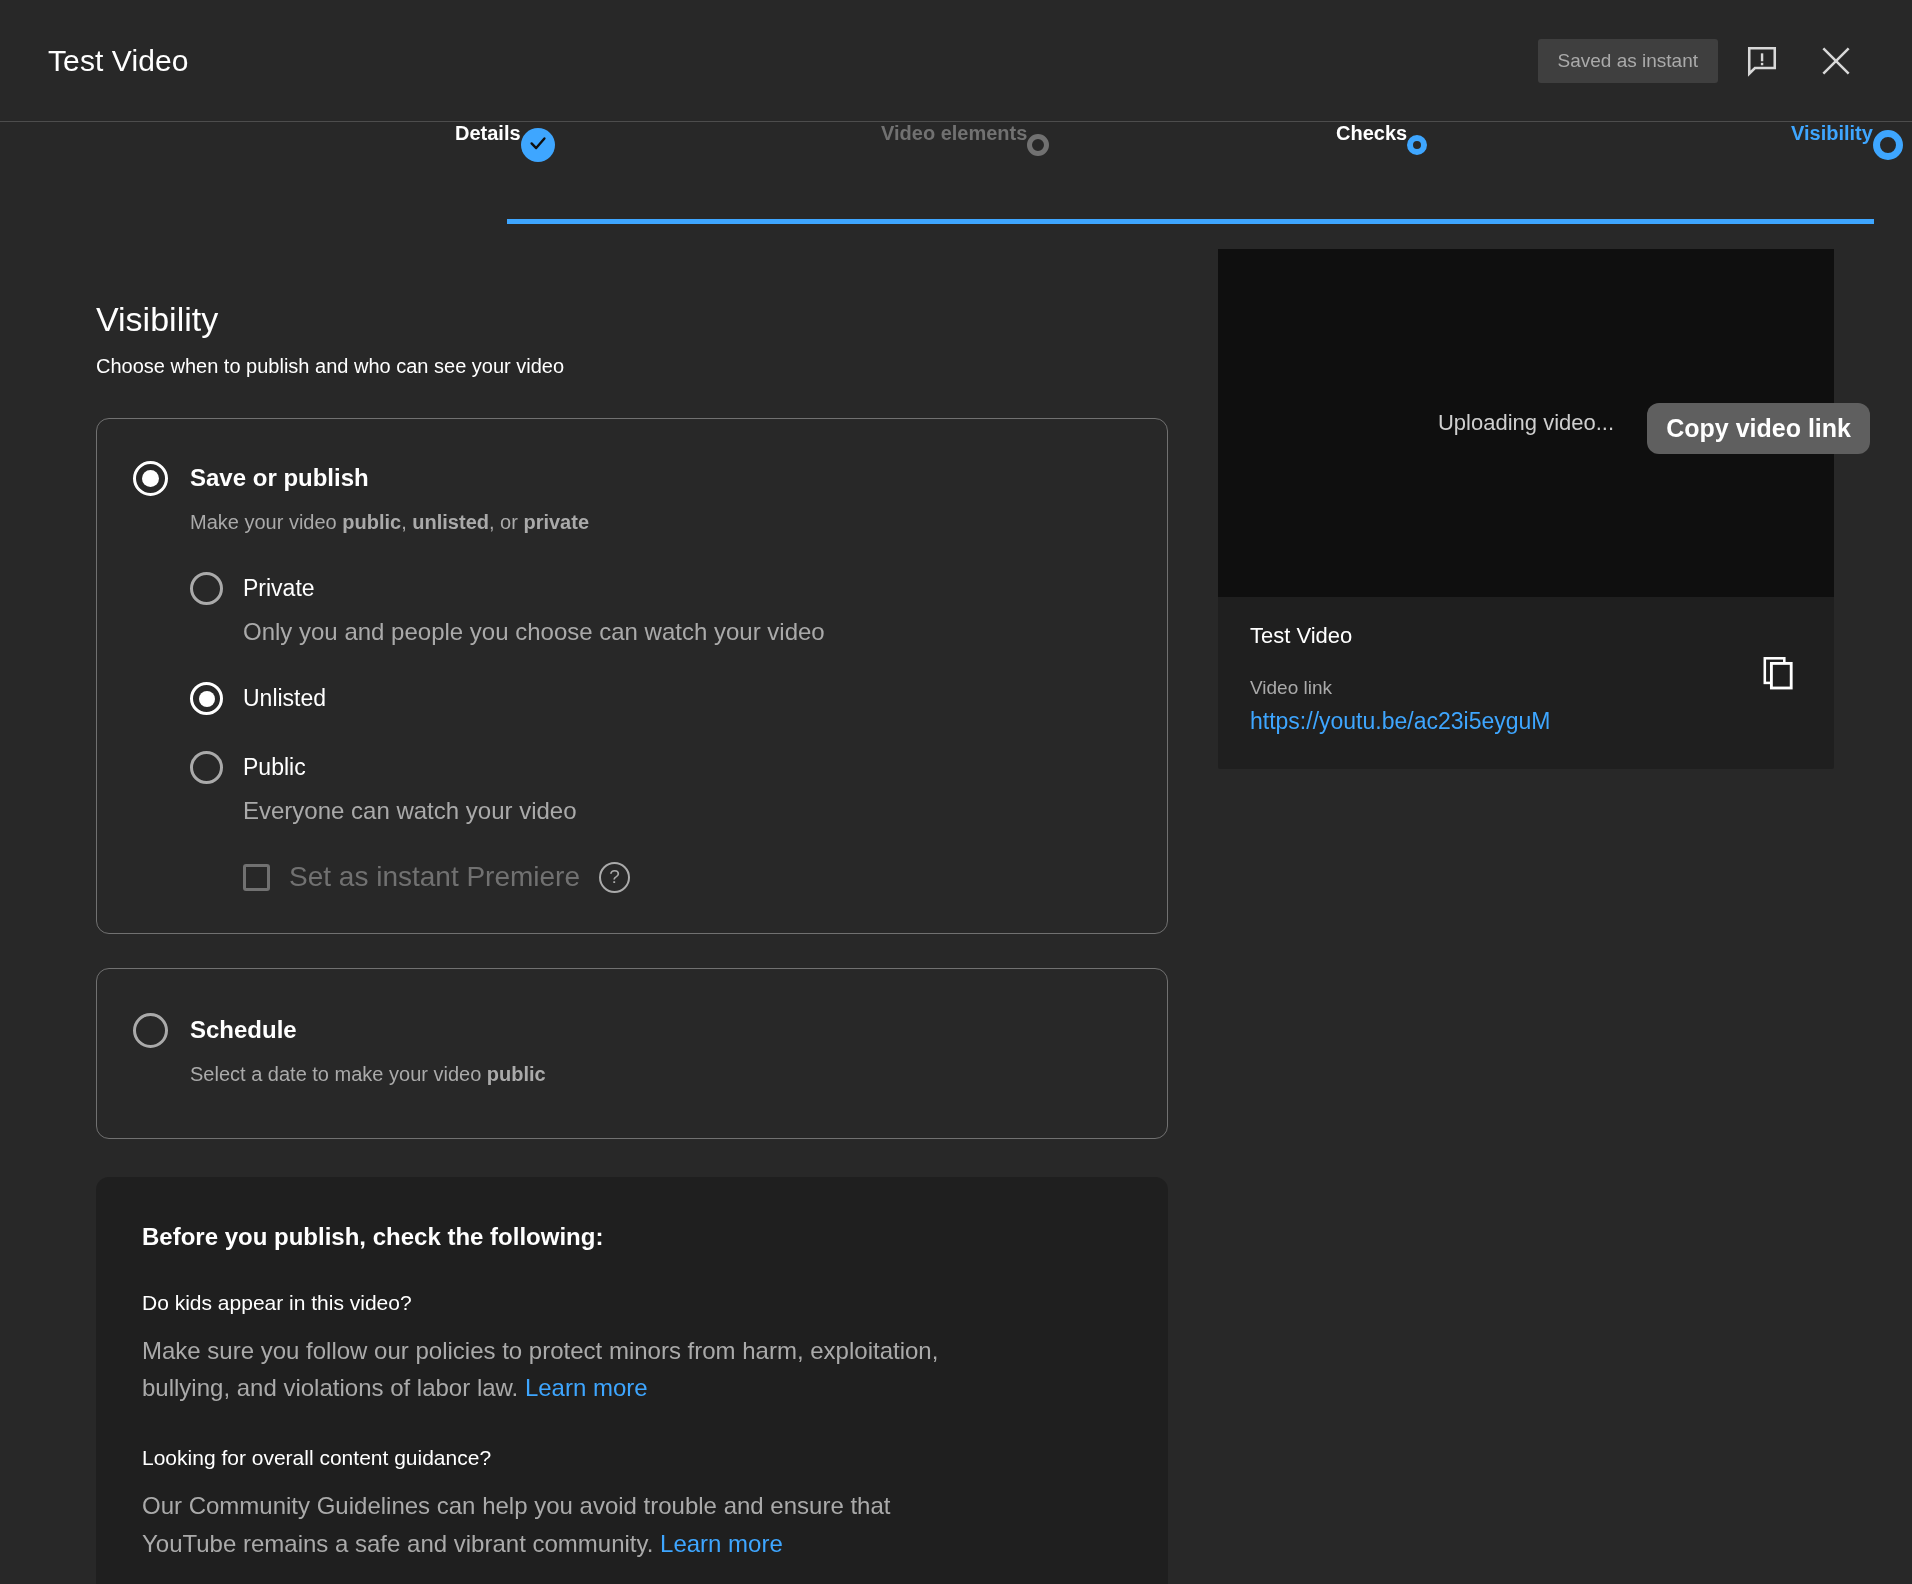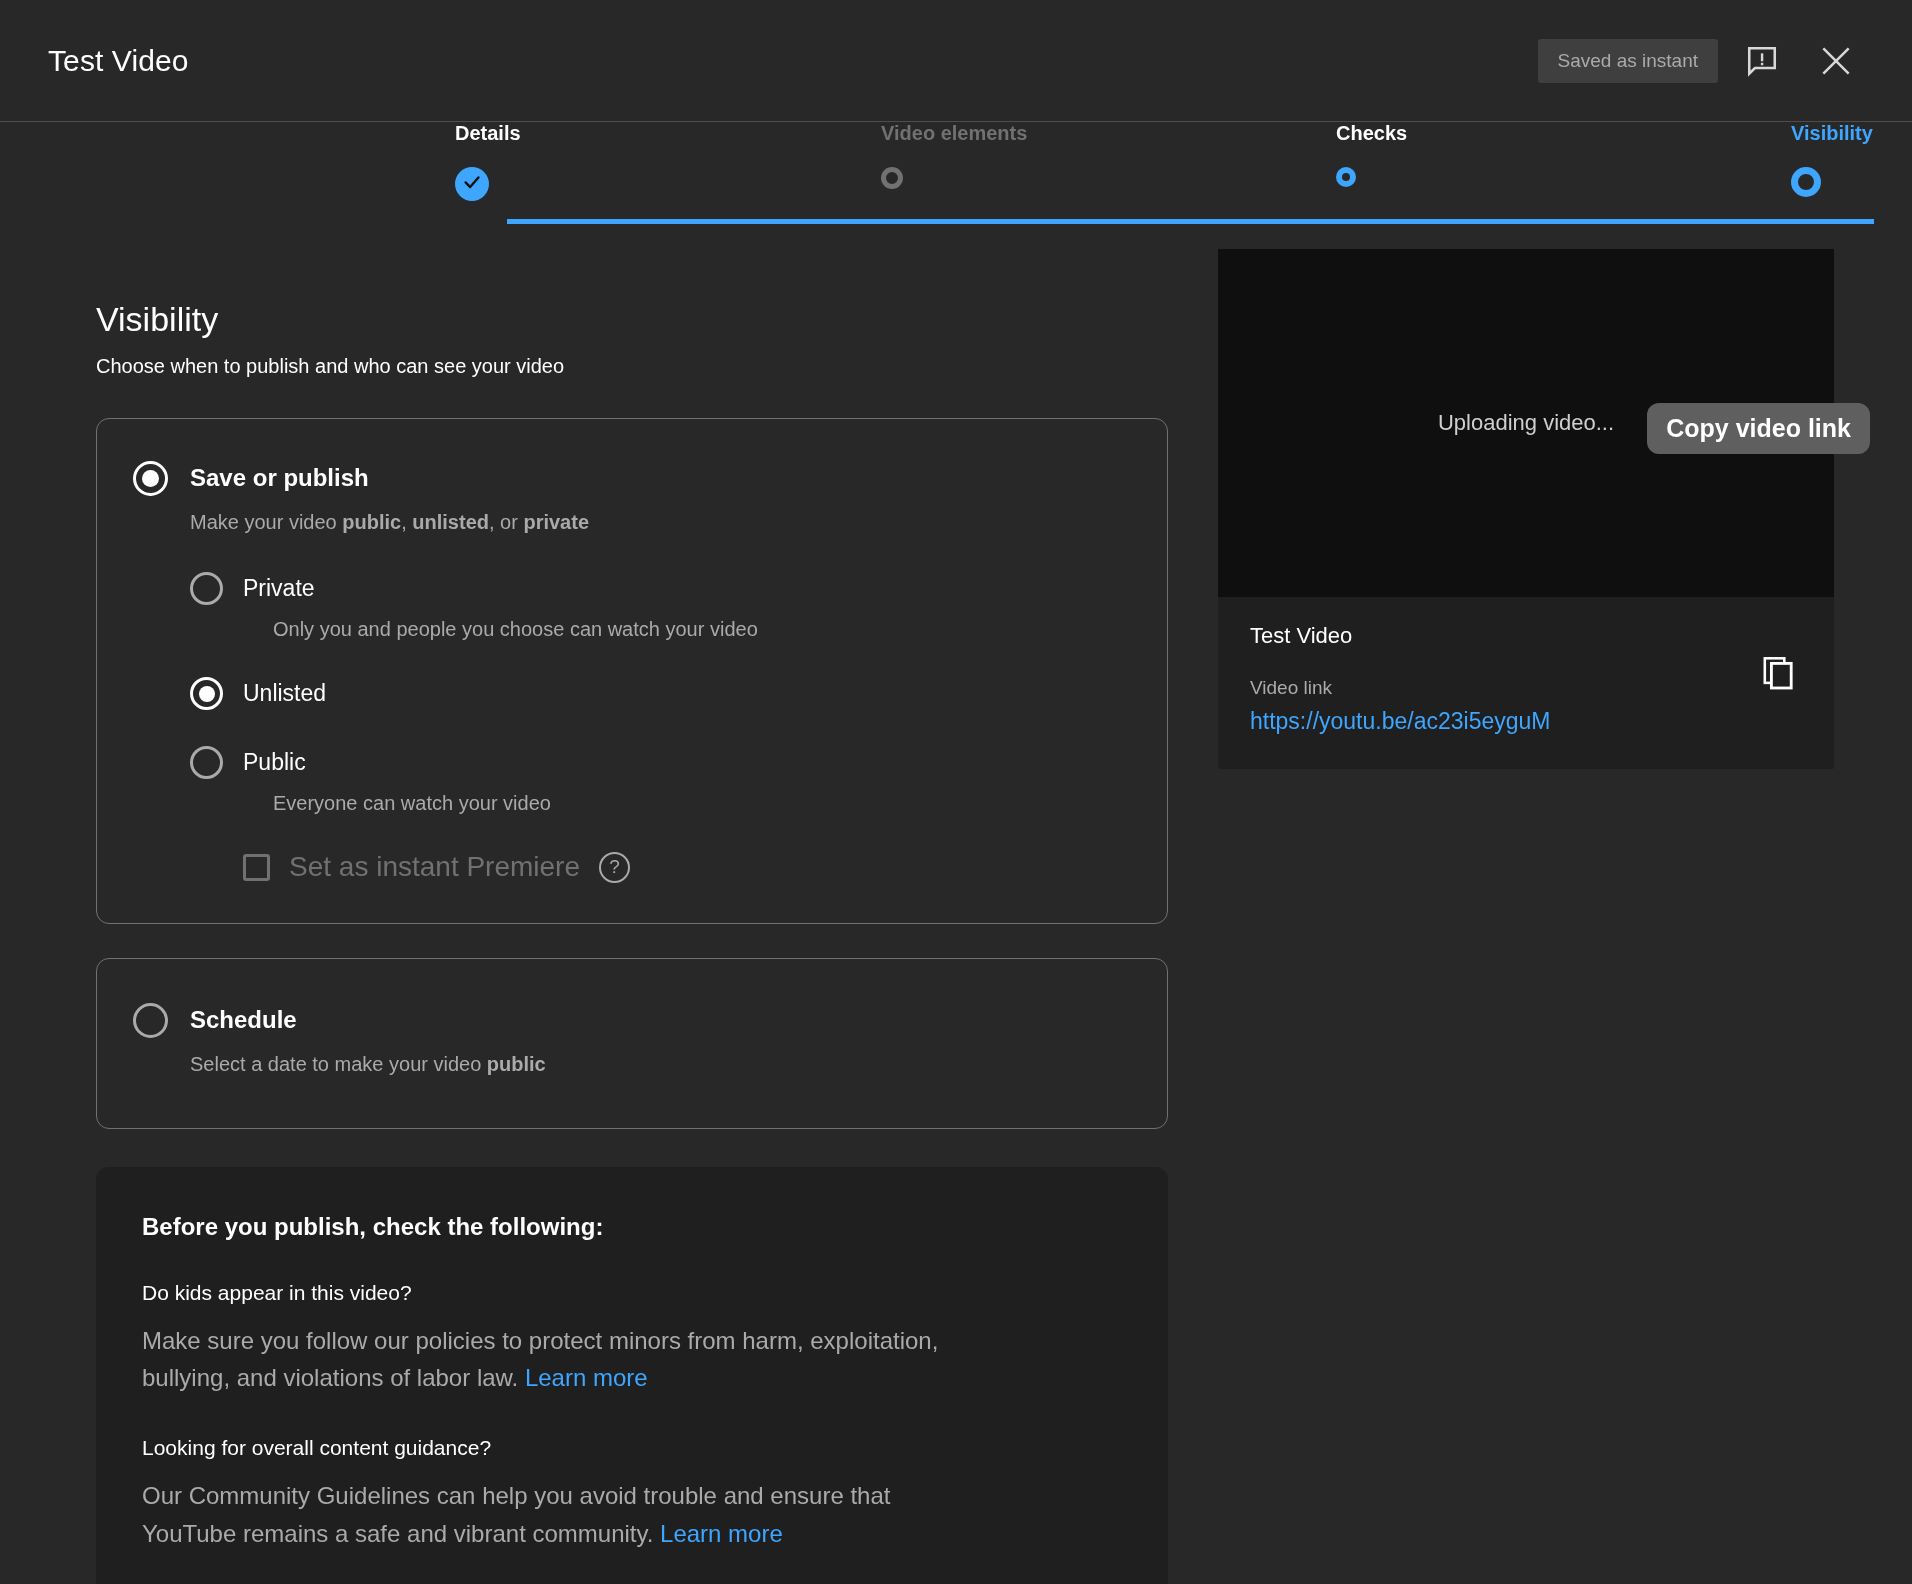--- a/index.html
+++ b/index.html
@@ -75,22 +75,22 @@
     right: 0;
     top: 97px;
     height: 5px;
     background: #3ea6ff;
     width: 1367px;
   }
   .step {
     position: absolute;
     top: 0;
     display: flex;
-    flex-direction: column;
-    align-items: flex-start;
+    flex-direction: row;
+    align-items: center;
     cursor: pointer;
   }
   .step-label {
     font-size: 20px;
     font-weight: bold;
     white-space: nowrap;
     margin-bottom: 22px;
   }
   .step-label.done    { color: #ffffff; }
   .step-label.muted   { color: #717171; }
@@ -187,24 +187,24 @@
     display: flex; align-items: center; justify-content: center;
     flex: none;
   }
   .radio-md.on { border-color: #ffffff; }
   .radio-md .inner {
     width: 16px; height: 16px; border-radius: 50%;
     background: #ffffff;
   }
   .sub-title { font-size: 23px; color: #ffffff; }
   .sub-desc {
-    font-size: 20px;
+    font-size: 24px;
     color: #aaaaaa;
     margin-top: 13px;
-    margin-left: 83px;
+    margin-left: 53px;
   }
 
   .premiere-row {
     display: flex;
     align-items: center;
     gap: 19px;
     margin-top: 36px;
     margin-left: 53px;
   }
   .checkbox {

